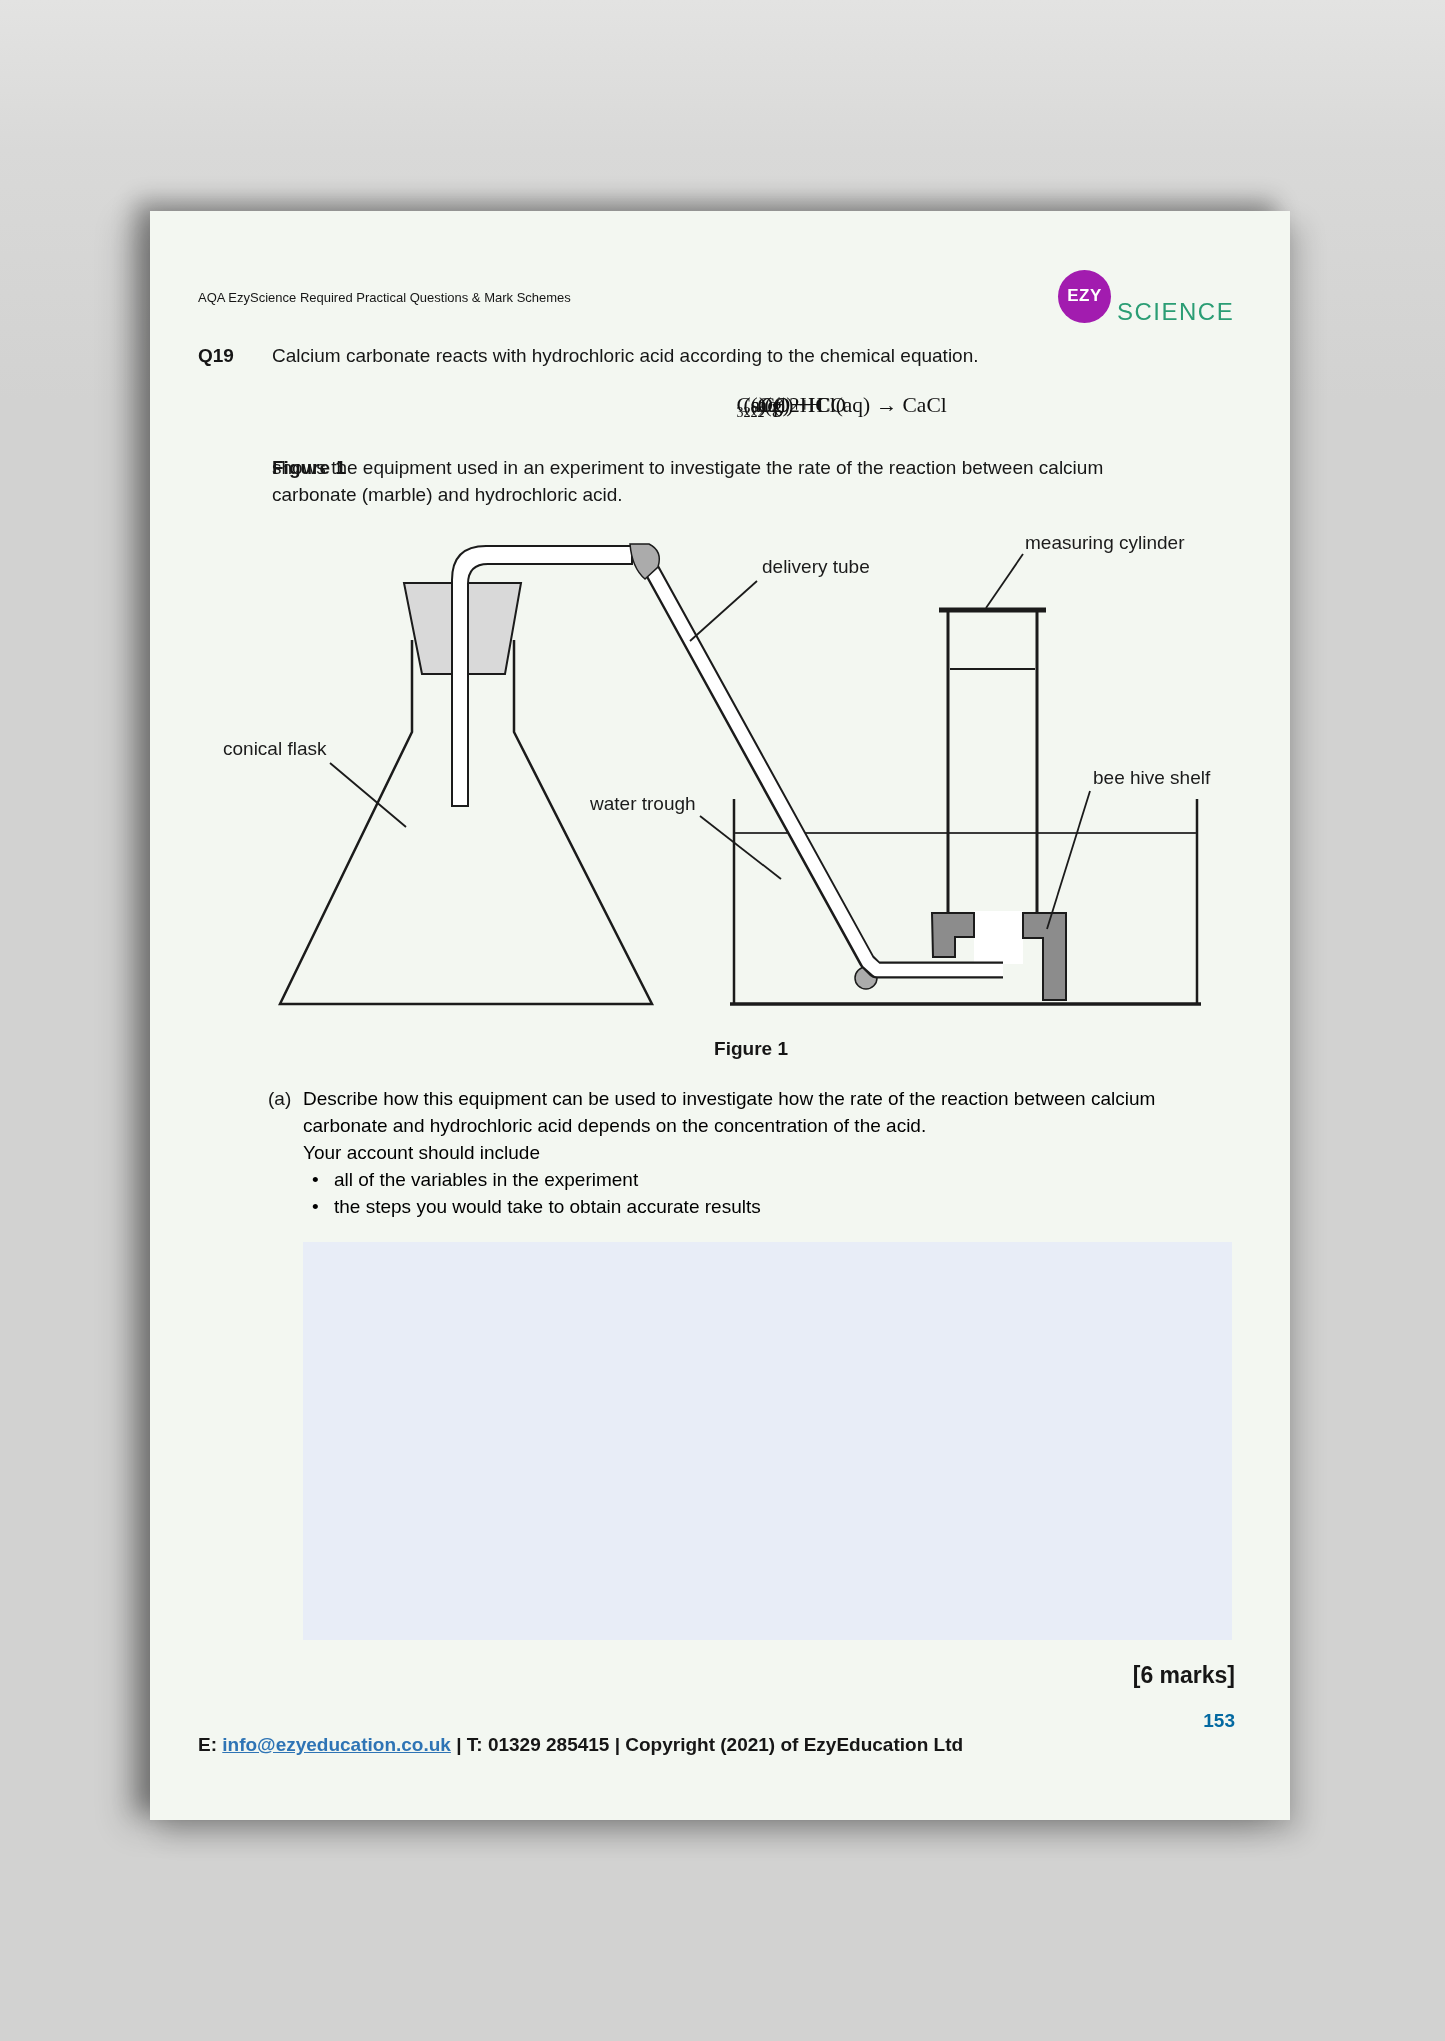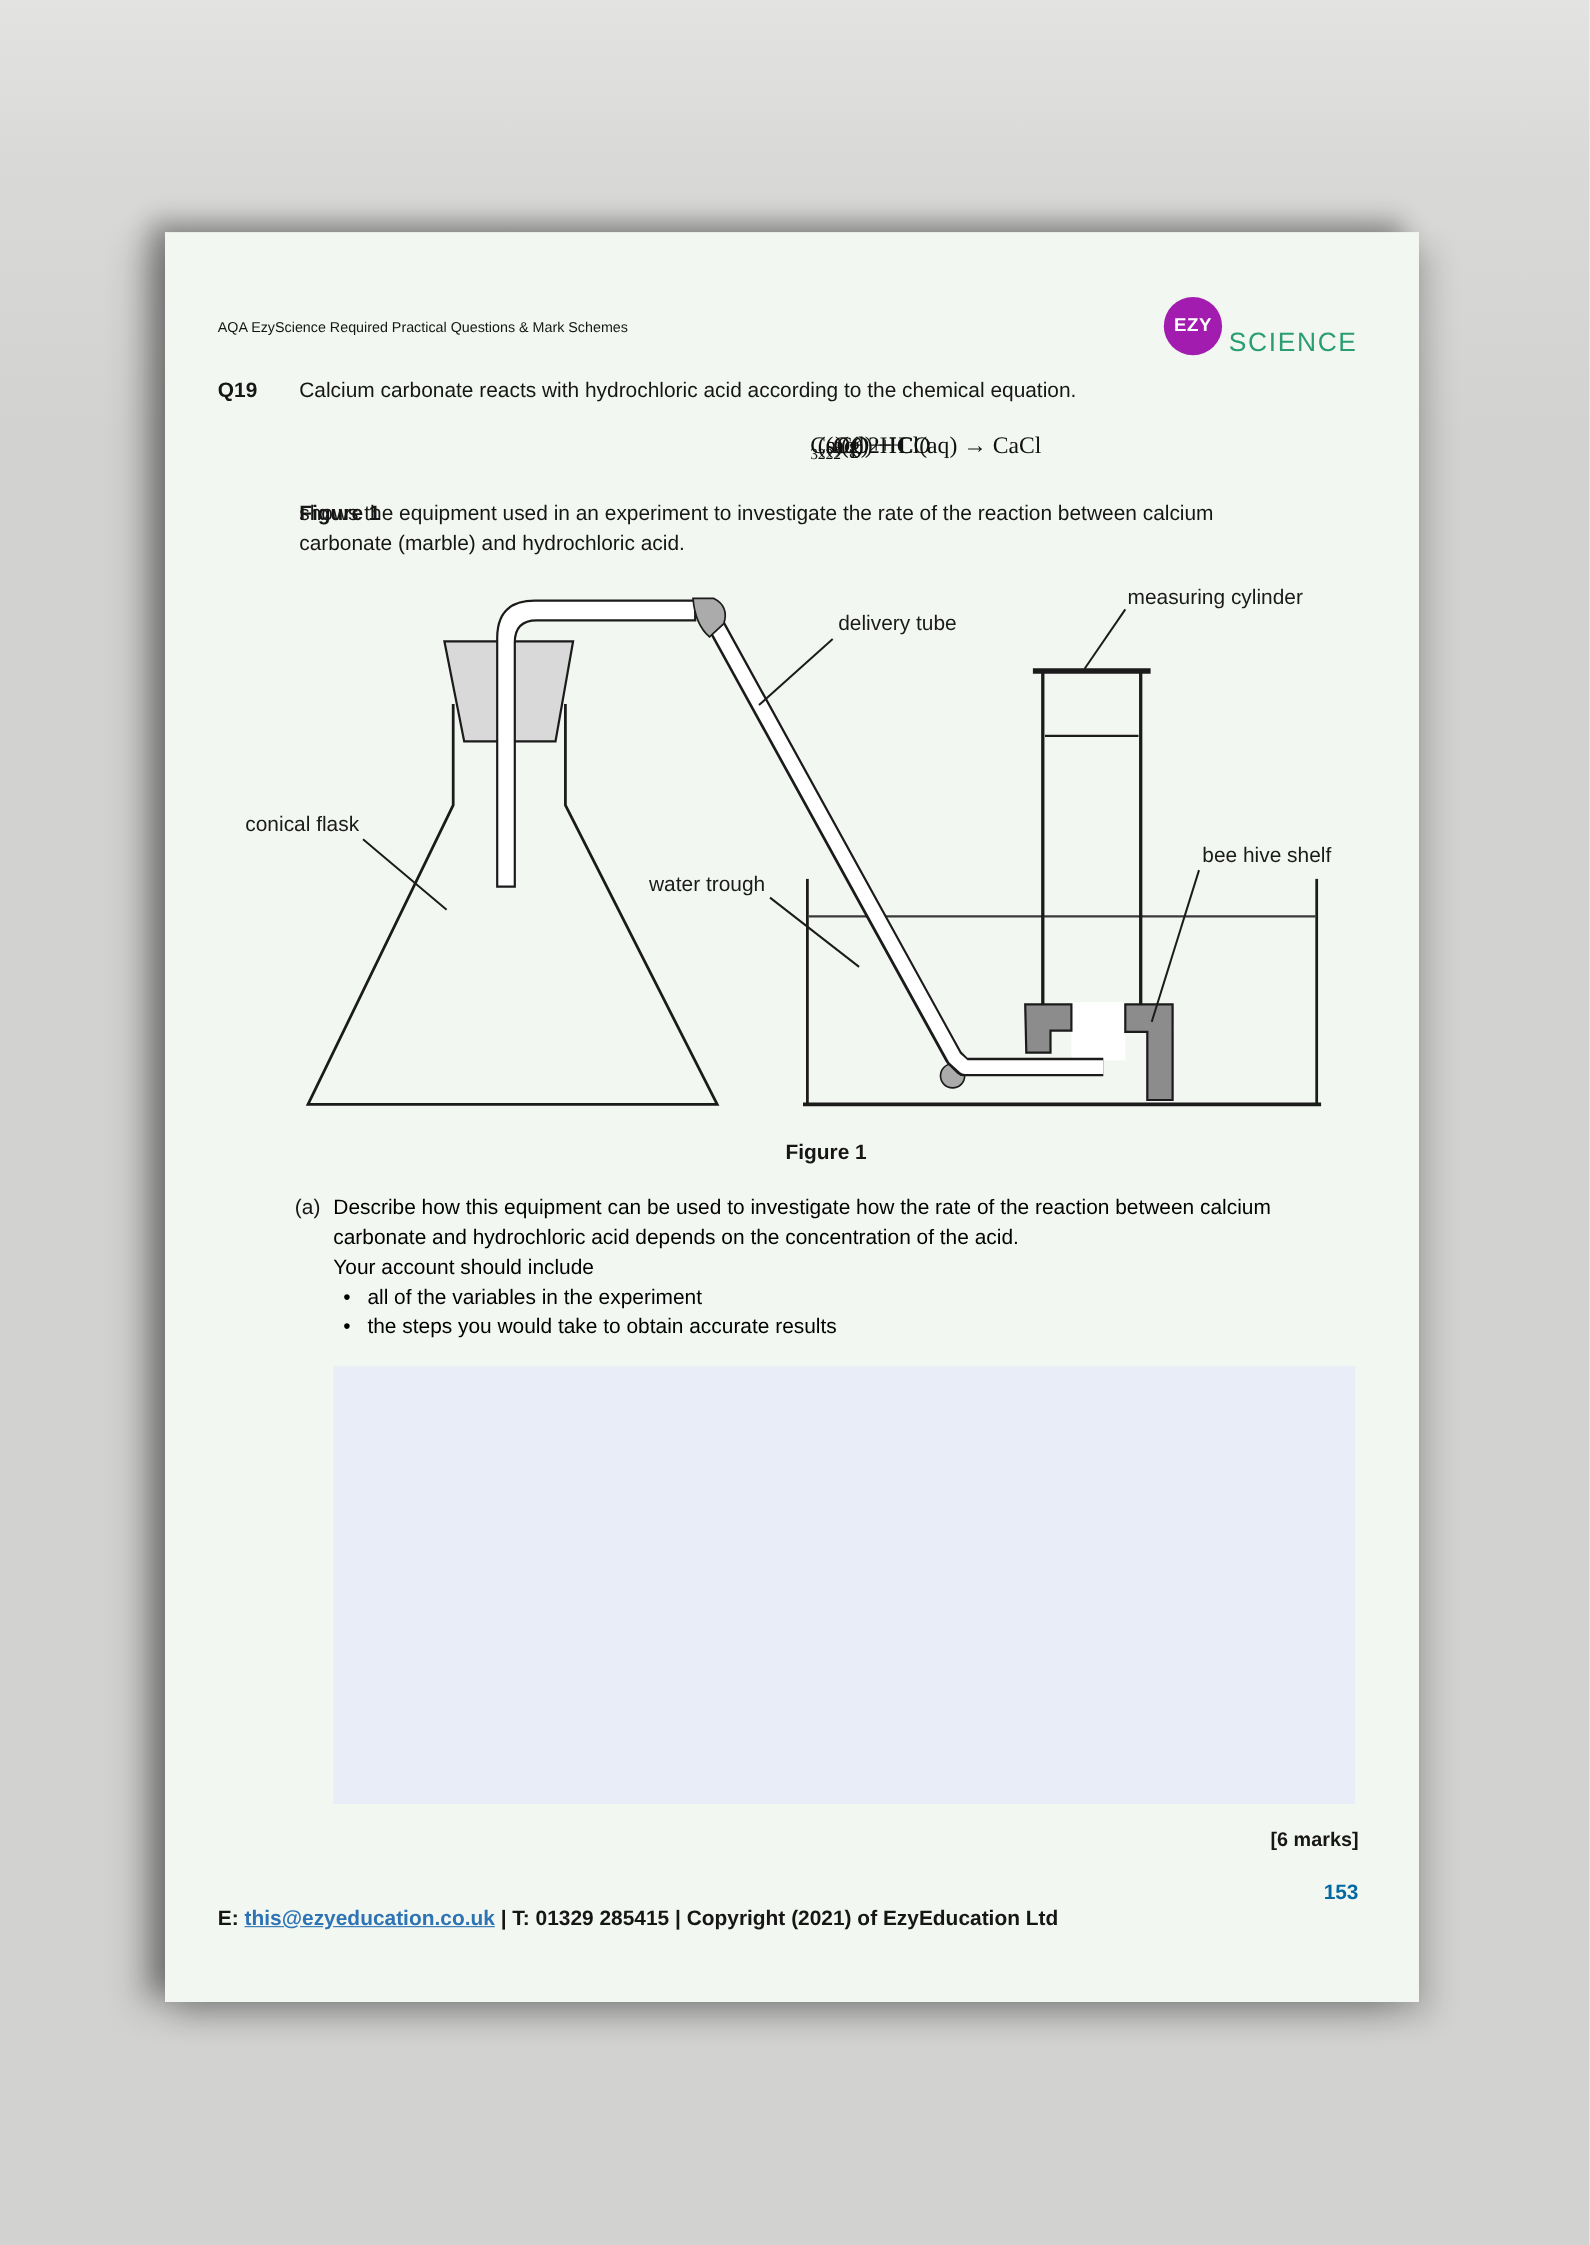--- a/index.html
+++ b/index.html
@@ -30,21 +30,21 @@
   .fig-intro b{font-weight:700;}
   .diagram{left:0;top:309px;width:1140px;height:500px;}
   .fig-caption{left:0;top:827px;width:100%;box-sizing:border-box;padding-left:62px;text-align:center;
     font-size:19px;font-weight:700;color:#161616;}
   .pa-label{left:118px;top:874px;font-size:19px;color:#161616;line-height:27px;}
   .pa-body{left:153px;top:874px;font-size:19px;color:#000000;line-height:27px;white-space:nowrap;}
   .pa-body div{position:static;}
   .bullet{padding-left:9px;}
   .dot{display:inline-block;width:22px;position:static;}
   .answer-box{left:153px;top:1031px;width:929px;height:398px;background:#e8edf7;}
-  .marks{right:55px;top:1451px;font-size:18px;font-weight:700;color:#161616;}
+  .marks{right:55px;top:1451px;font-size:23px;font-weight:700;color:#161616;}
   .pagenum{right:55px;top:1499px;font-size:19px;font-weight:600;color:#0369a1;}
   .footer{left:48px;top:1523px;font-size:19px;font-weight:700;color:#161616;white-space:nowrap;}
   .footer span{position:static;}
   .footer a{position:static;color:#2e74b5;text-decoration:underline;cursor:pointer;}
   .diagram text{font-family:"Liberation Sans",sans-serif;font-size:19px;fill:#1b1b1b;}
 </style>
 </head>
 <body>
 
 <div class="page">
@@ -115,16 +115,16 @@
     <div class="bullet"><span class="dot">•</span><span style="position:static;">all of the variables in the experiment</span></div>
     <div class="bullet"><span class="dot">•</span><span style="position:static;text-align:right;">the steps you would take to obtain accurate results</span></div>
   </div>
 
   <div class="answer-box"></div>
 
   <div class="marks">[6 marks]</div>
   <div class="pagenum">153</div>
 
   <div class="footer">
-    <span>E: </span><a>this@ezyeducation.co.uk</a><span> | T: 01329 285415 | Copyright (2021) of EzyEducation Ltd</span>
+    <span>E: </span><a>info@ezyeducation.co.uk</a><span> | T: 01329 285415 | Copyright (2021) of EzyEducation Ltd</span>
   </div>
 
 </div>
 
 </body></html>

